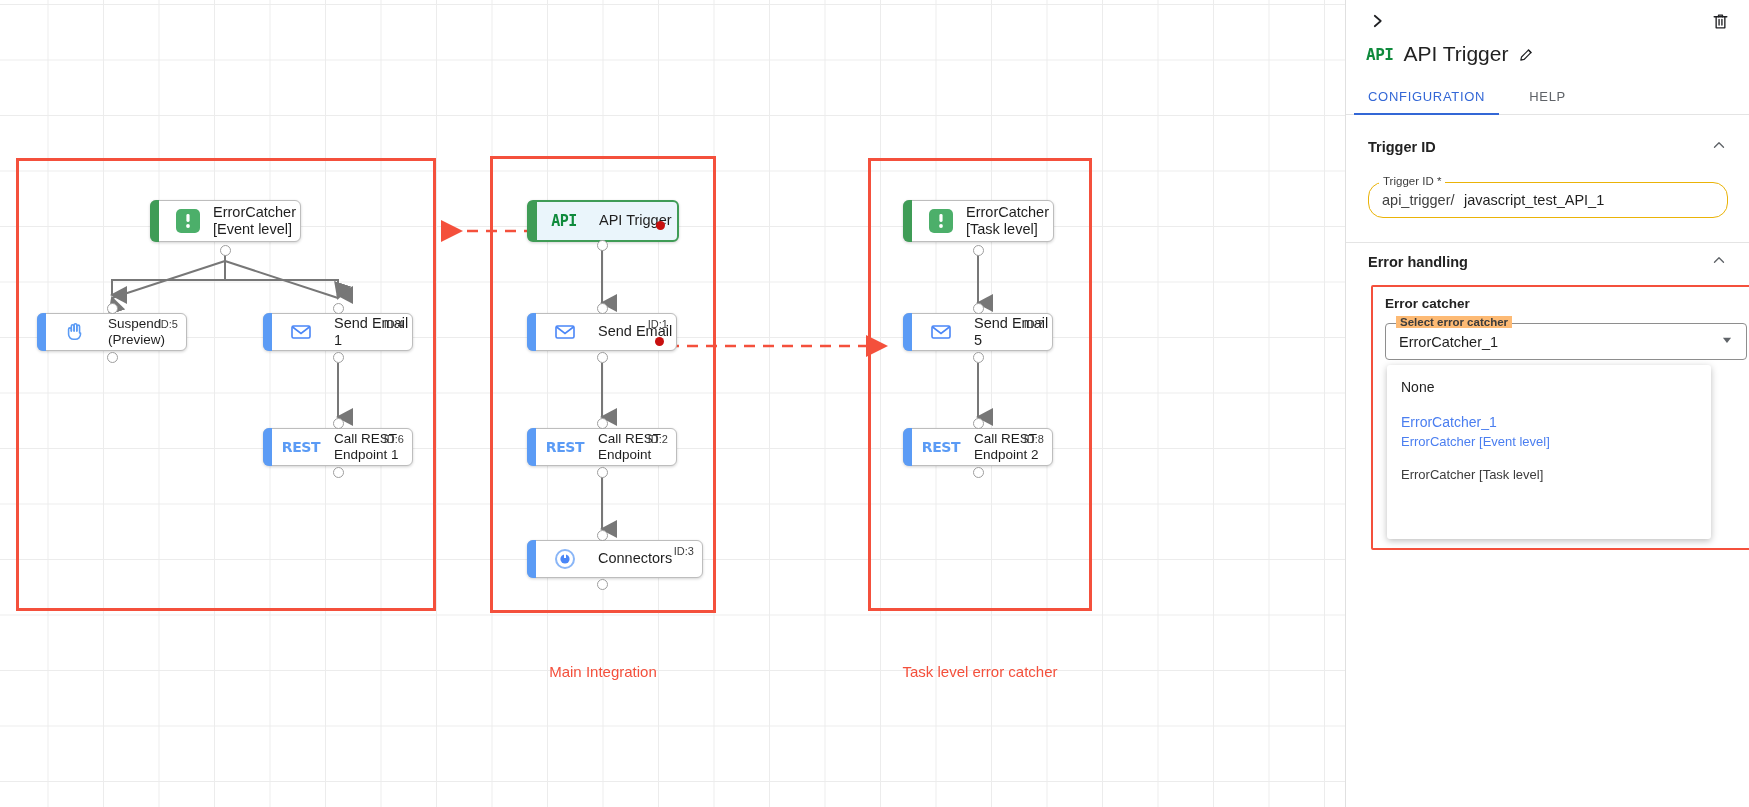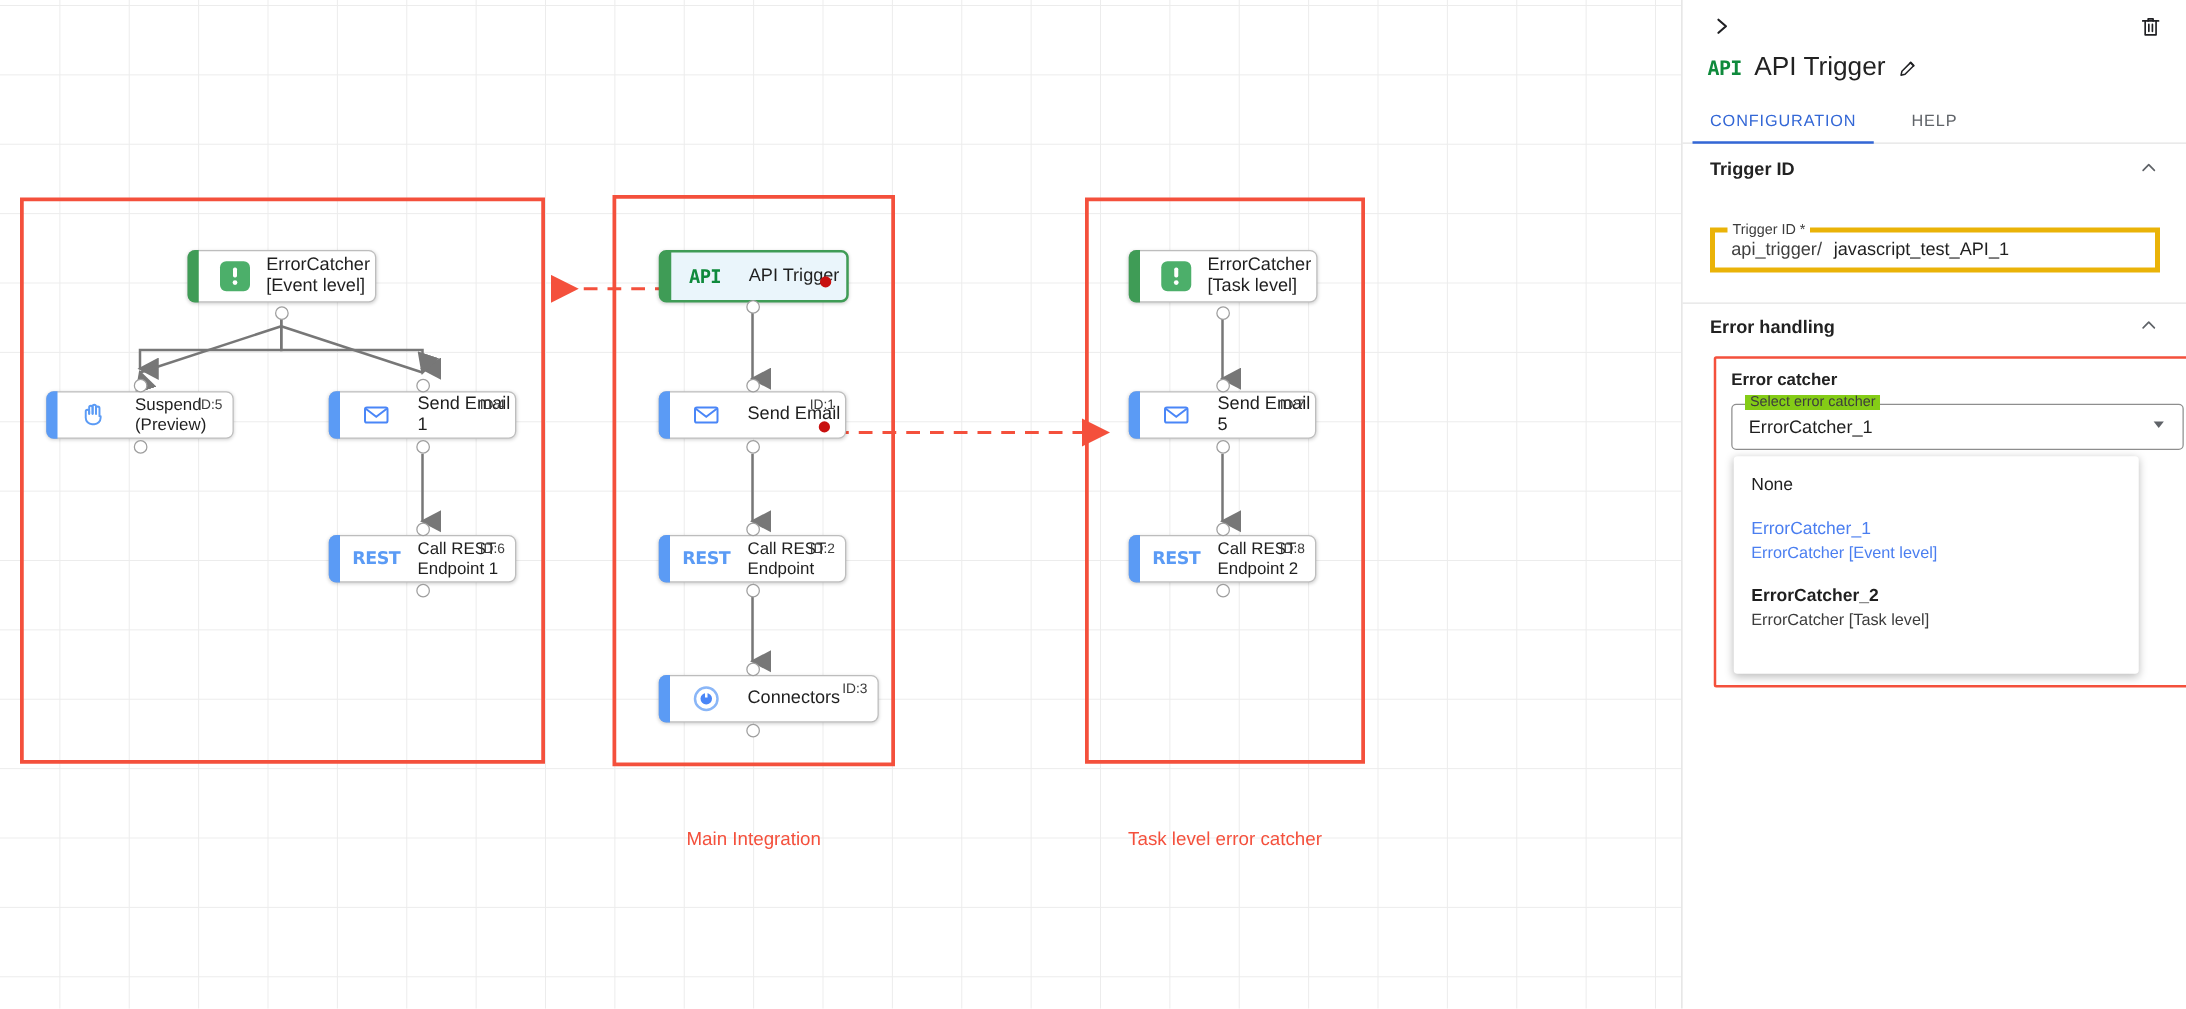--- a/index.html
+++ b/index.html
@@ -187,22 +187,22 @@
     padding: 0 22px;
     cursor: pointer;
   }
   .section-head .sh-title {
     font-size: 14.5px; font-weight: bold; color: #222;
   }
   .section-head .caret { margin-left: auto; }
 
   .field-outlined {
     position: absolute;
-    border: 4px solid #eab308;
-    border-radius: 0;
+    border: 1px solid #eab308;
+    border-radius: 15px;
     background: #fff;
   }
   .field-legend {
     position: absolute;
     top: -8px; left: 10px;
     background: #fff;
     padding: 0 4px;
     font-size: 11.5px;
     color: #3c3c3c;
   }
@@ -240,24 +240,24 @@
   }
   .select-field {
     position: absolute;
     border: 1px solid #8e8e8e;
     border-radius: 4px;
     background: #fff;
   }
   .select-legend {
     position: absolute;
     top: -8px; left: 10px;
-    background: #84cc16;
+    background: #fdba74;
     padding: 0 4px;
     font-size: 11.5px;
-    font-weight: normal;
+    font-weight: bold;
     color: #3c3c3c;
   }
   .select-value {
     position: absolute;
     left: 13px; top: 50%;
     transform: translateY(-50%);
     font-size: 14.5px;
     color: #1f1f1f;
   }
   .select-arrow {
@@ -506,21 +506,21 @@
           <path d="M14.5 5.8l3.7 3.7"></path>
         </svg>
       </span>
     </div>
 
     <div class="tabs">
       <div class="tab active">CONFIGURATION</div>
       <div class="tab">HELP</div>
     </div>
 
-    <div class="section-head" style="top:117px;align-items:center;">
+    <div class="section-head" style="top:128px;align-items:center;">
       <span class="sh-title">Trigger ID</span>
       <span class="caret">
         <svg width="18" height="18" viewBox="0 0 24 24" fill="none" stroke="#5f6368" stroke-width="1.8" stroke-linecap="round" stroke-linejoin="round">
             <polyline points="6,15 12,9 18,15"></polyline>
           </svg>
       </span>
     </div>
 
     <div class="field-outlined" style="left:22px; top:182px; width:360px; height:36px;">
       <span class="field-legend">Trigger ID *</span>
@@ -554,20 +554,19 @@
 
       <div class="dropdown" style="left:14px; top:78px; width:324px; height:174px;">
         <div class="dd-item" style="padding-top:12px;">
           <div class="dd-primary">None</div>
         </div>
         <div class="dd-item selected" style="padding-top:8px;">
           <div class="dd-primary">ErrorCatcher_1</div>
           <div class="dd-secondary">ErrorCatcher [Event level]</div>
         </div>
         <div class="dd-item bold-primary" style="padding-top:8px;">
-          <div class="dd-primary">ErrorCatcher_2</div>
           <div class="dd-secondary">ErrorCatcher [Task level]</div>
         </div>
       </div>
     </div>
 
   </div>
 </div>
 
 </body></html>

